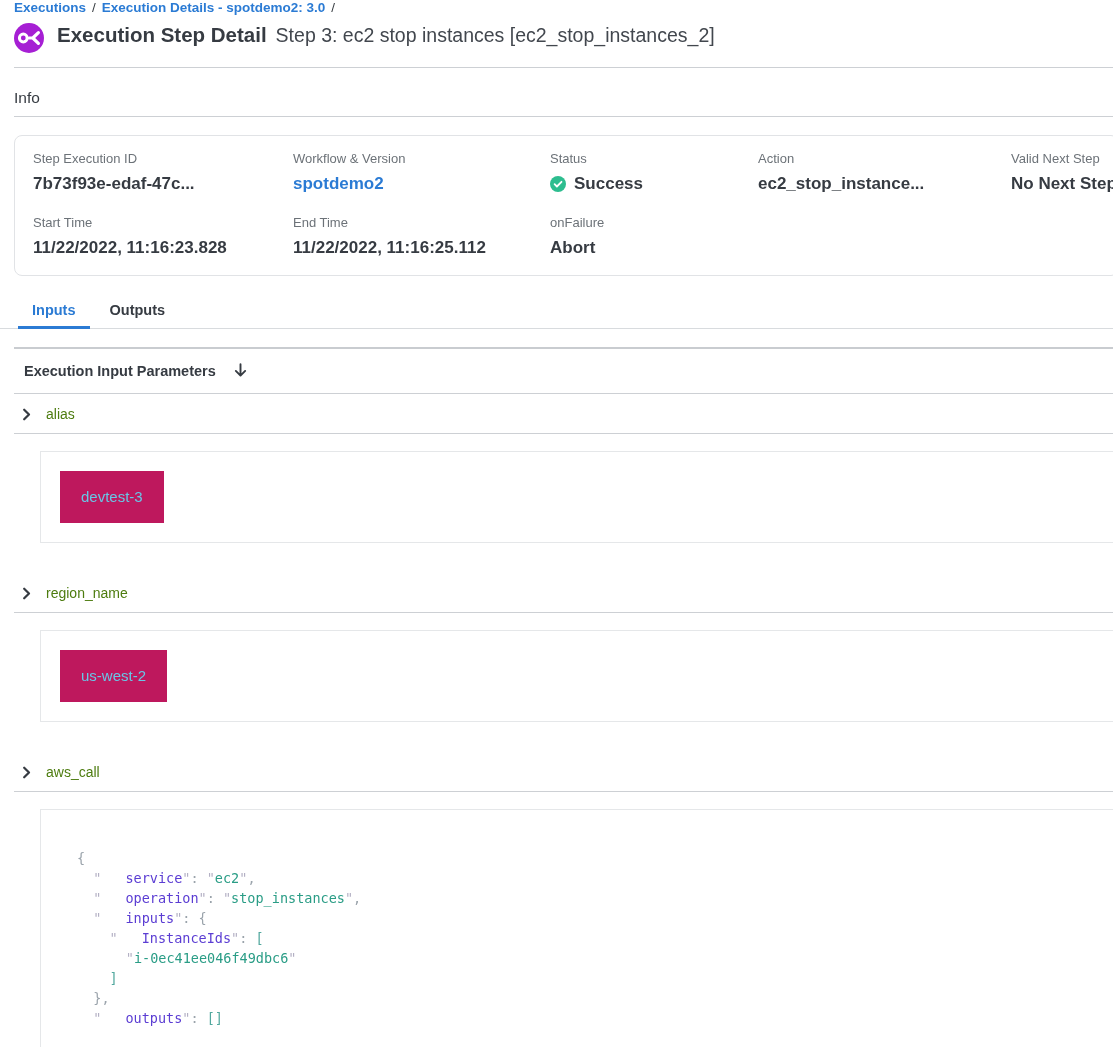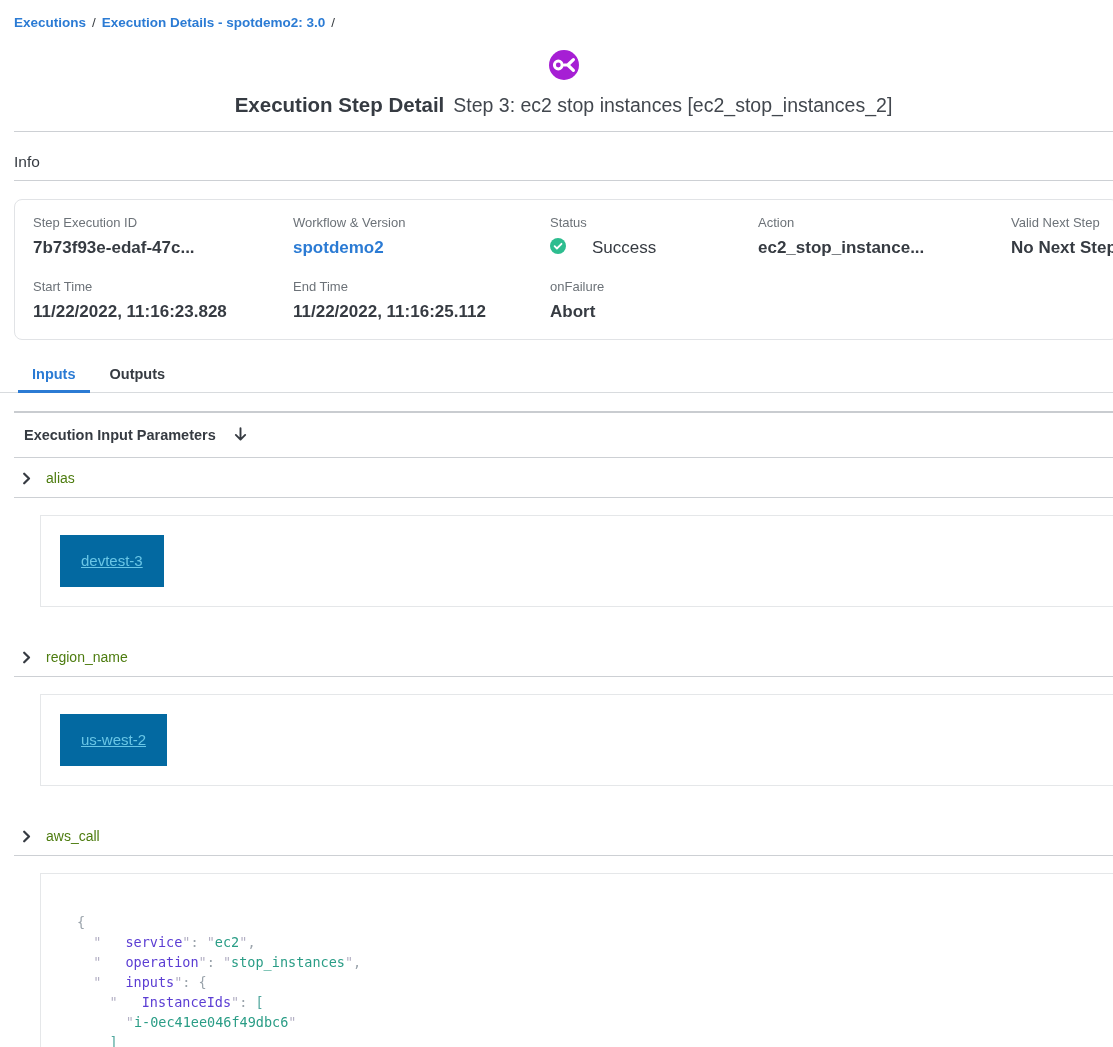--- a/index.html
+++ b/index.html
@@ -14,41 +14,41 @@
     --code-punct:#9aa3ab;
     --code-quote:#b3b0c4;
     --code-bracket:#52a89e;
   }
   *{box-sizing:border-box;margin:0;padding:0;}
   html,body{width:1113px;height:1047px;overflow:hidden;background:#fff;
     font-family:"Liberation Sans","DejaVu Sans",sans-serif;color:var(--text-dark);}
   a{text-decoration:none;cursor:pointer;}
 
   
-  .breadcrumb{margin:15px 0 0 14px;font-size:13.5px;font-weight:700;}
+  .breadcrumb{margin:0 0 0 14px;font-size:13.5px;font-weight:700;}
   .breadcrumb a{color:var(--accent-blue);}
   .breadcrumb .sep{color:#3a3f44;margin:0 6px;font-weight:400;}
 
   
-  .title-row{display:flex;align-items:center;gap:13px;margin:20px 0 0 14px;flex-direction:column;}
+  .title-row{display:flex;align-items:flex-start;gap:13px;margin:8px 0 0 14px;}
   .logo{width:30px;height:30px;flex:0 0 auto;}
   .title-row h1{font-size:20.5px;font-weight:700;color:var(--text-dark);display:inline;}
   .title-row .subtitle{font-size:19.5px;font-weight:400;color:#42474e;margin-left:9px;}
   .hr{border:none;border-top:1px solid #cdd0d4;margin:14px 0 0 14px;}
 
   
   .info-heading{margin:21px 0 0 14px;font-size:15.5px;color:var(--text-dark);}
   .info-hr{margin-top:9px;}
   .info-card{margin:18px -6px 0 14px;border:1px solid #e1e3e6;border-radius:8px;
     padding:15px 0 17px 18px;display:grid;
     grid-template-columns:260px 257px 208px 253px auto;row-gap:21px;}
   .field-label{font-size:13px;color:var(--label-gray);margin-bottom:8px;}
   .field-value{font-size:17px;font-weight:700;color:var(--text-dark);}
   .field-value.link{color:var(--accent-blue);}
-  .field-value.status{font-weight:400;display:flex;gap:26px;}
+  .field-value.status{font-weight:700;display:flex;align-items:center;gap:8px;}
   .check-icon{width:16px;height:16px;display:inline-block;}
 
   
   .tabs{margin-top:20px;padding-left:18px;display:flex;gap:6px;border-bottom:1px solid #d8dbde;}
   .tab{background:none;border:none;font-family:inherit;cursor:pointer;
     font-size:14.5px;font-weight:700;color:var(--text-dark);
     padding:6px 14px 10px;position:relative;}
   .tab.active{color:var(--accent-blue);}
   .tab.active::after{content:"";position:absolute;left:0;right:0;bottom:-1px;height:3px;
     background:var(--accent-blue);}
@@ -56,22 +56,22 @@
 
   
   .params-header{display:flex;align-items:center;gap:16px;margin:13px 0 11px 24px;}
   .params-header .heading{font-size:14.5px;font-weight:700;color:var(--text-dark);}
   .icon-btn{background:none;border:none;cursor:pointer;display:flex;align-items:center;padding:0;}
   .section-header{display:flex;align-items:center;gap:13px;margin-left:20px;
     padding:12px 0 11px;cursor:pointer;}
   .section-header .chev{display:flex;align-items:center;}
   .section-name{font-size:14px;color:#4d7c0f;}
   .param-box{margin:17px -4px 30px 40px;border:1px solid #e5e7e9;padding:19px;}
-  .chip{display:inline-block;background:#0369a1;color:var(--chip-blue);
-    font-size:15px;line-height:22px;padding:15px 21px;text-decoration:underline;}
+  .chip{display:inline-block;background:#be185d;color:var(--chip-blue);
+    font-size:15px;line-height:22px;padding:15px 21px;}
 
   
   .code-box{padding:38px 0 24px 36px;min-height:246px;margin-bottom:0;}
   .code{font-family:"DejaVu Sans Mono","Liberation Mono",monospace;
     font-size:13.5px;line-height:20px;}
   .code span{white-space:pre;}
   .tok-k{color:var(--code-key);margin-left:24px;}
   .tok-s{color:var(--code-string);}
   .tok-p{color:var(--code-punct);}
   .tok-b{color:var(--code-punct);}

